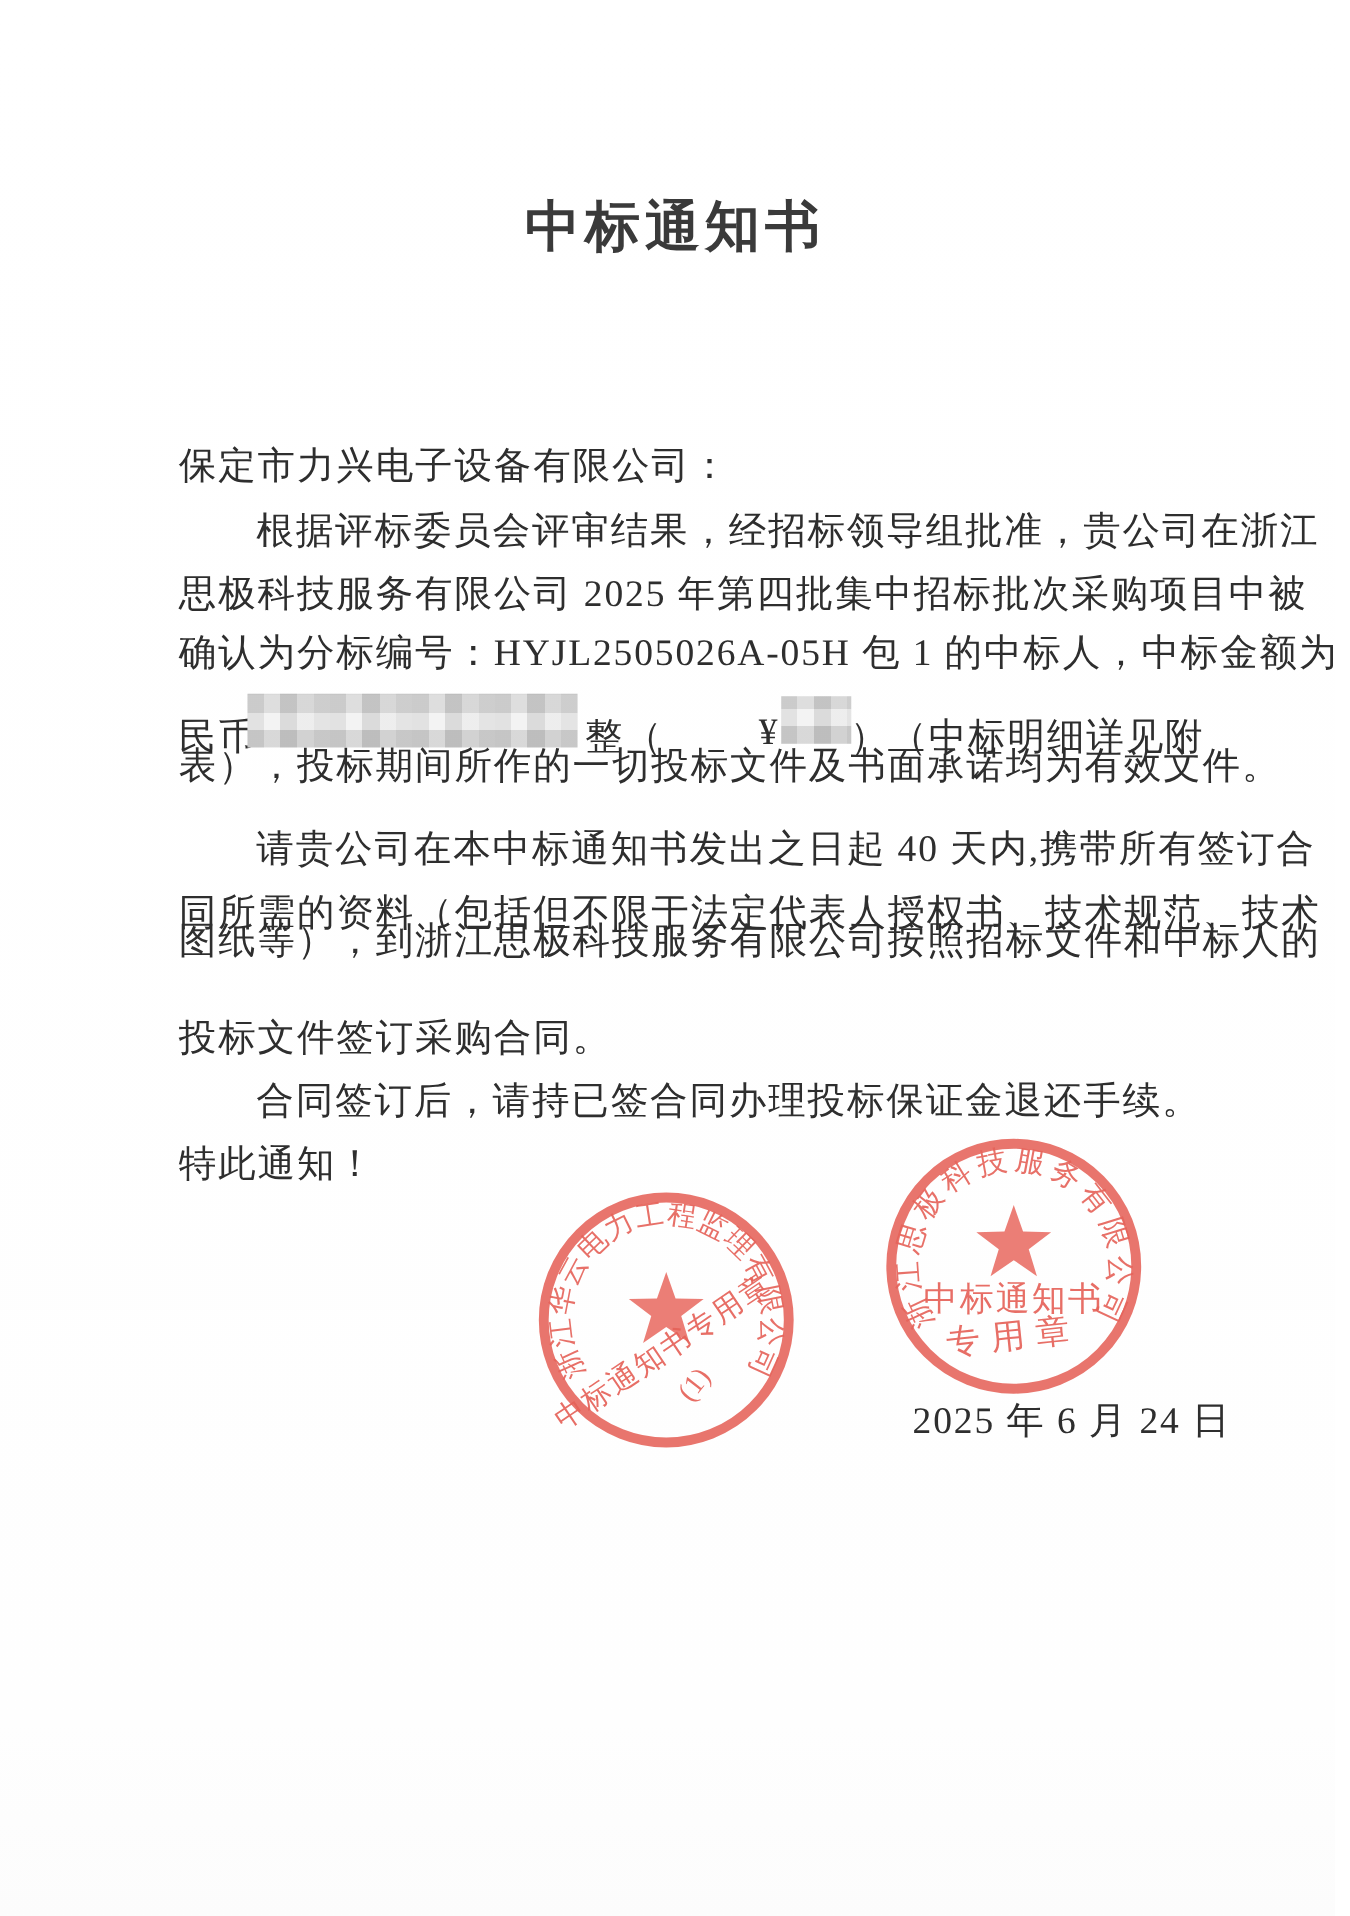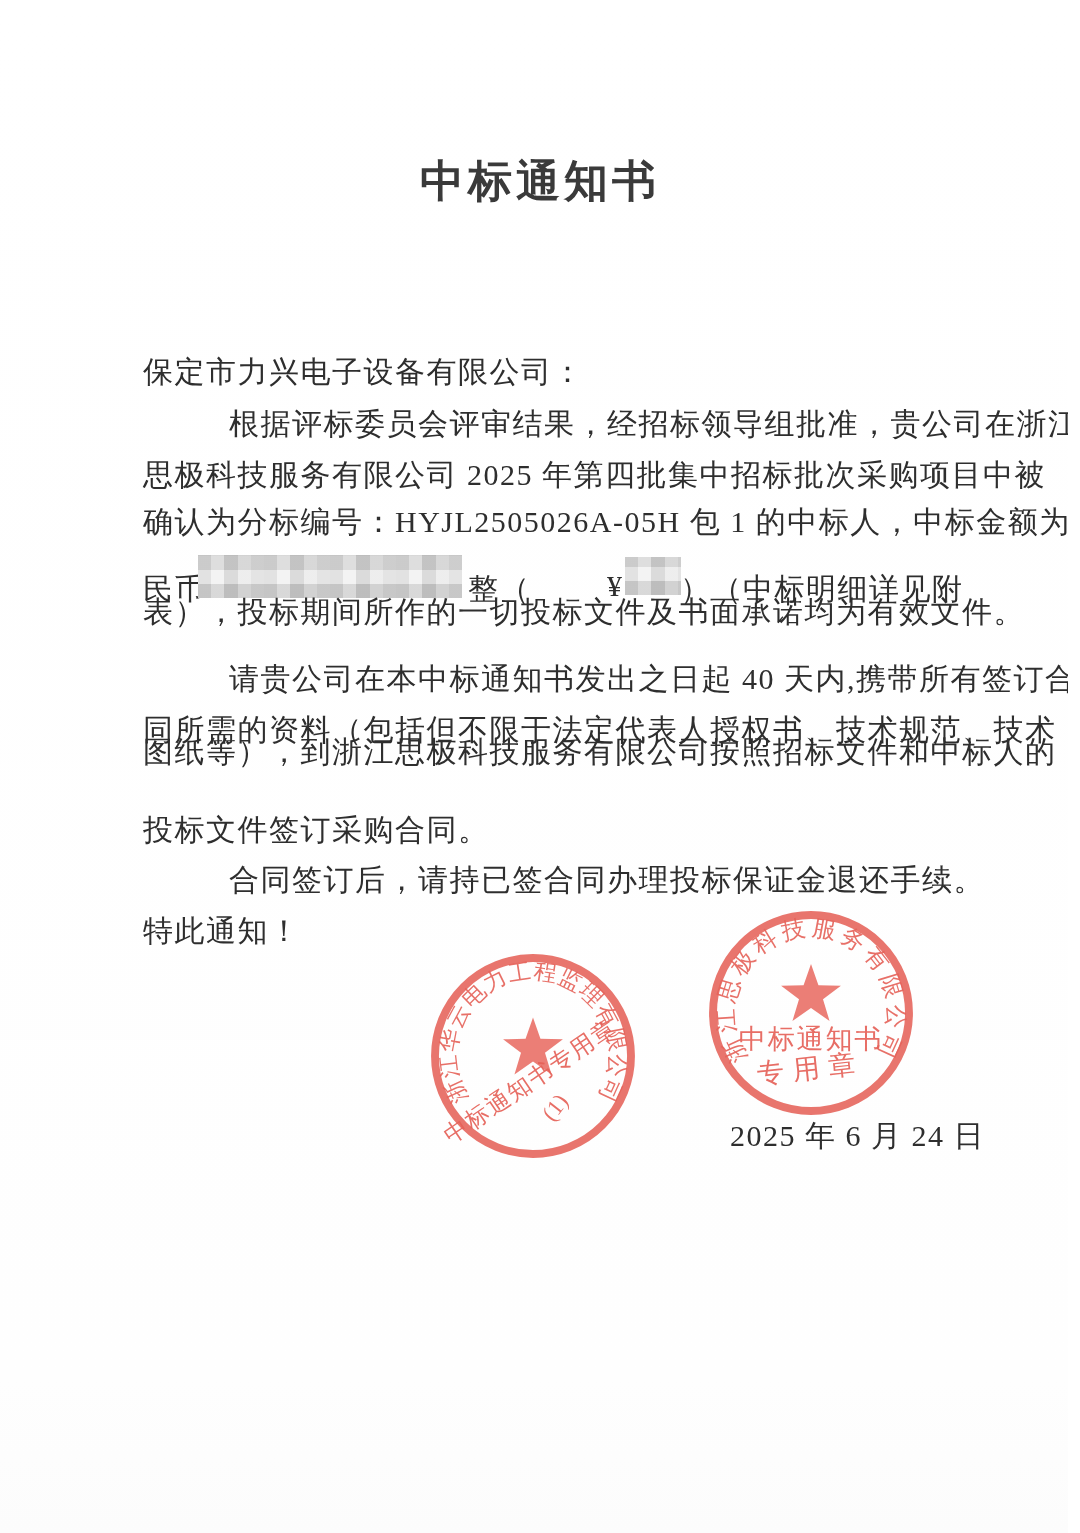--- a/index.html
+++ b/index.html
@@ -21,21 +21,21 @@
     font-size:28px;color:#1e1e1e;
     border-bottom:2px solid #2b2b2b;
     padding:0 10px 4px 2px;
     letter-spacing:1px;
   }
   .bodyline{
     position:absolute;left:143px;width:830px;height:44px;
     font-size:30px;letter-spacing:1.5px;color:#2e2e2e;
     white-space:nowrap;
   }
-  .indent{left:205px;margin-left:24px;}
+  .indent{left:205px;}
   .l1{top:352px;} .l2{top:404px;} .l3{top:455px;} .l4{top:502px;}
   .l6{top:592px;text-align:center;} .l7{top:659px;} .l8{top:710px;} .l9{top:732px;}
   .l10{top:810px;} .l11{top:860px;} .l12{top:911px;}
   .amount-line{
     position:absolute;left:143px;top:553px;width:860px;height:46px;
     font-size:30px;letter-spacing:1.5px;color:#2e2e2e;white-space:nowrap;
   }
   .amount-line .seg{position:absolute;top:16px;text-align:center;}
   .seg-prefix{left:0;}
   .seg-open{left:325px;}

